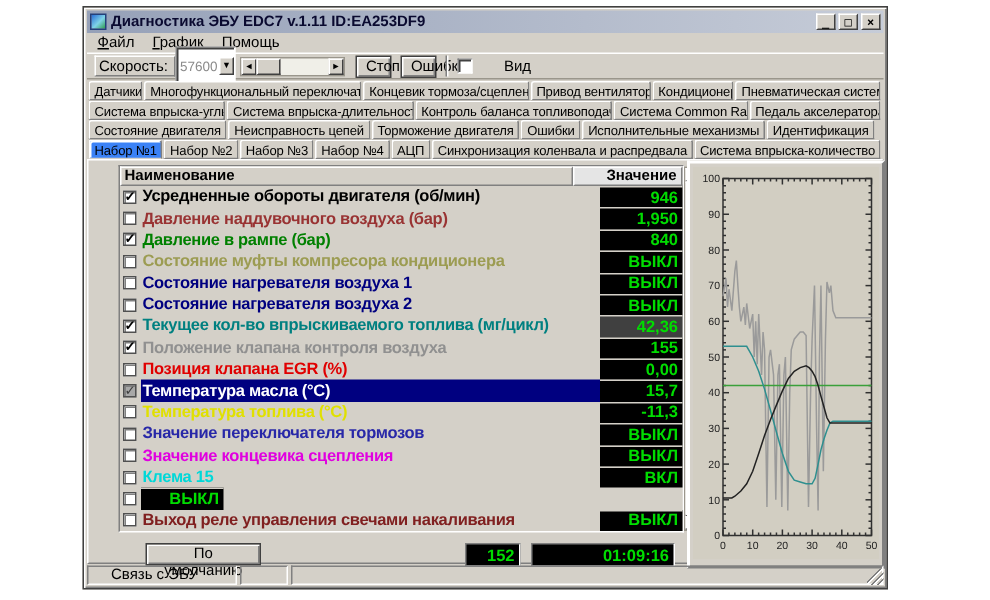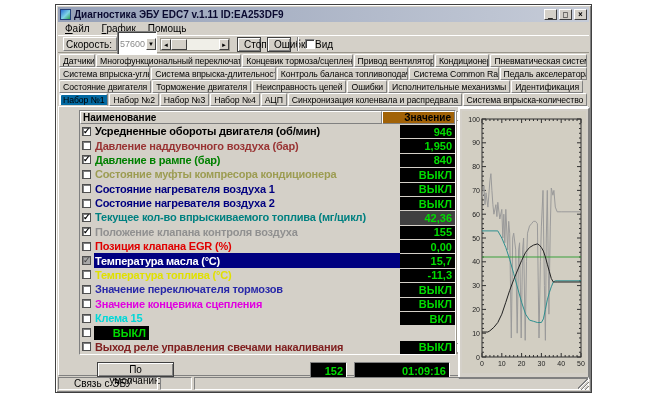--- a/index.html
+++ b/index.html
@@ -45,44 +45,44 @@
     border-color:#fff #404040 #404040 #fff;font-size:6px;line-height:10px;text-align:center;color:#000;}
   .hs-thumb{width:16px;height:100%;background:#d4d0c8;border:1px solid;
     border-color:#fff #404040 #404040 #fff;}
   .hs-track{flex:1;}
   .btn{background:#d4d0c8;border:1px solid #404040;
     box-shadow:inset 1px 1px 0 #fff,inset -1px -1px 0 #808080;
     font-family:"Liberation Sans",sans-serif;font-size:10px;color:#000;}
   .tb-btn{width:24px;height:15px;margin-left:6px;}
   .tb-btn:first-of-type{margin-left:7px;}
   .tb-sep{width:1px;height:14px;margin:0 6px;border-left:1px solid #808080;border-right:1px solid #fff;}
-  .chk{display:flex;align-items:center;gap:0;font-size:10px;color:#000;}
+  .chk{display:flex;align-items:center;gap:21px;font-size:10px;color:#000;}
   .chk .box{width:10px;height:10px;background:#fff;border:1px solid;
     border-color:#808080 #fff #fff #808080;box-shadow:inset 1px 1px 0 #404040;}
 
   
   .tabs{flex:0 0 auto;padding:1px 1px 0 1px;}
   .tab-row{display:flex;height:13px;}
   .tab{height:13px;line-height:12px;padding:0 3px;font-size:8.7px;letter-spacing:-0.1px;
     color:#000;background:#d4d0c8;border:1px solid;border-color:#fff #808080 #808080 #fff;
     border-radius:2px 2px 0 0;white-space:nowrap;overflow:hidden;margin-right:1px;}
   .tab.active{border-bottom-color:#d4d0c8;font-weight:normal;
-    box-shadow:inset 1px 1px 0 #ffffff;background:#0369a1;}
+    box-shadow:inset 1px 1px 0 #ffffff;background:#3b82f6;}
 
   
   .page{flex:1 1 auto;position:relative;border:1px solid;
     border-color:#fff #808080 #808080 #fff;background:#d4d0c8;}
 
   
   .grid{position:absolute;left:20px;top:3px;width:377px;height:245px;
     border:1px solid;border-color:#808080 #fff #fff #808080;display:flex;flex-direction:column;}
   .grid-head{display:flex;height:13px;flex:0 0 auto;}
   .h-name{flex:1;background:#d4d0c8;border:1px solid;border-color:#fff #808080 #808080 #fff;
     font-size:10px;font-weight:bold;color:#000;padding:0 2px;line-height:11px;}
-  .h-val{width:73px;background:#a16207;border:1px solid;border-color:#fff #808080 #808080 #fff;
+  .h-val{width:73px;background:#e5e5e5;border:1px solid;border-color:#fff #808080 #808080 #fff;
     font-size:10px;font-weight:bold;color:#000;text-align:right;padding:0 3px;line-height:11px;flex:0 0 auto;}
   .grid-body{flex:1;display:flex;flex-direction:column;background:#d4d0c8;}
   .row{flex:1;display:flex;align-items:center;min-height:0;}
   .cb{width:9px;height:9px;margin:0 3px 0 2px;background:#fff;border:1px solid #505050;
     box-shadow:inset 1px 1px 0 #808080;position:relative;flex:0 0 auto;}
   .cb.checked::after{content:"✓";position:absolute;left:0px;top:-2px;font-size:9px;
     font-weight:bold;color:#000;}
   .cb.gray{background:#a8a8a8;}
   .cb.gray::after{content:"✓";position:absolute;left:0px;top:-2px;font-size:9px;color:#404040;}
   .name{flex:1;font-size:11px;font-weight:bold;white-space:nowrap;overflow:hidden;
@@ -175,22 +175,22 @@
       </div>
       <div class="tab-row">
         <span class="tab">Система впрыска-углы</span>
         <span class="tab">Система впрыска-длительность</span>
         <span class="tab">Контроль баланса топливоподачи</span>
         <span class="tab">Система Common Rail</span>
         <span class="tab">Педаль акселератора</span>
       </div>
       <div class="tab-row">
         <span class="tab">Состояние двигателя</span>
+        <span class="tab">Неисправность цепей</span>
         <span class="tab">Торможение двигателя</span>
-        <span class="tab">Неисправность цепей</span>
         <span class="tab">Ошибки</span>
         <span class="tab">Исполнительные механизмы</span>
         <span class="tab">Идентификация</span>
       </div>
       <div class="tab-row">
         <span class="tab active">Набор №1</span>
         <span class="tab">Набор №2</span>
         <span class="tab">Набор №3</span>
         <span class="tab">Набор №4</span>
         <span class="tab">АЦП</span>

